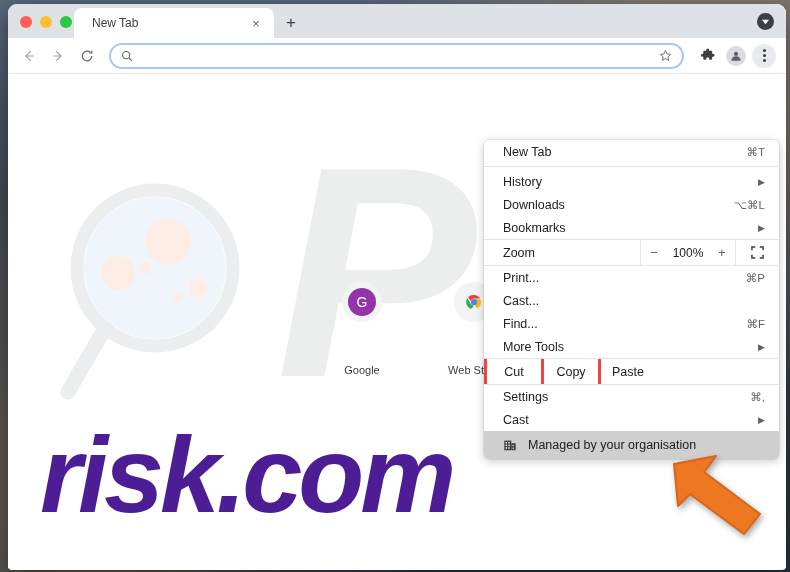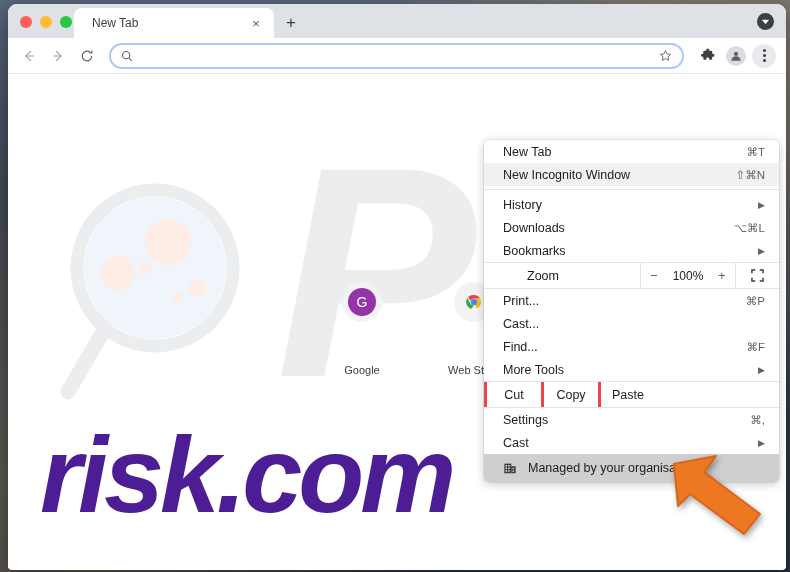--- a/index.html
+++ b/index.html
@@ -211,21 +211,21 @@
   .mi.hl { background: #f1f1f1; }
   .sep { height: 1px; background: #e4e4e4; margin: 3px 0; }
 
   
   .zoom-row {
     height: 27px;
     display: flex; align-items: stretch;
     border-top: 1px solid #e4e4e4;
     border-bottom: 1px solid #e4e4e4;
   }
-  .zoom-label { flex: 1; display: flex; align-items: center; padding-left: 19px; margin-left: 24px; }
+  .zoom-label { flex: 1; display: flex; align-items: center; padding-left: 19px; }
   .zoom-ctl {
     width: 95px;
     display: flex; align-items: center; justify-content: space-around;
     border-left: 1px solid #e4e4e4;
     color: #202124;
   }
   .zoom-ctl .zbtn { color: #5f6368; font-size: 13px; padding: 0 4px; }
   .zoom-ctl .zval { font-size: 12px; }
   .zoom-full {
     width: 44px;
@@ -383,24 +383,20 @@
           </div>
           <span class="tile-label">Web Store</span>
         </div>
       </div>
 
       <div class="chrome-menu">
 
         <div class="mi">
           <span class="lbl">New Tab</span>
           <span class="accel">⌘T</span>
-        </div>
-        <div class="mi hl">
-          <span class="lbl">New Incognito Window</span>
-          <span class="accel">⇧⌘N</span>
         </div>
 
         <div class="sep"></div>
 
         <div class="mi">
           <span class="lbl">History</span>
           <span class="arrow">▶</span>
         </div>
         <div class="mi">
           <span class="lbl">Downloads</span>

